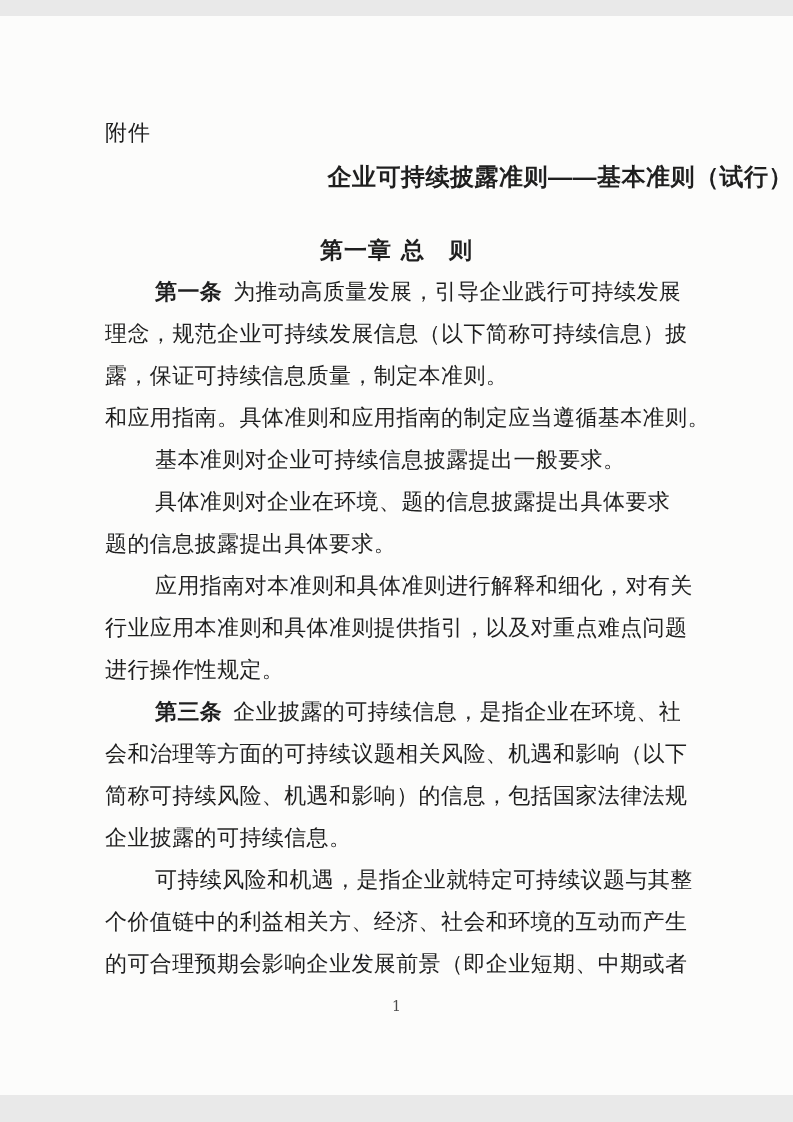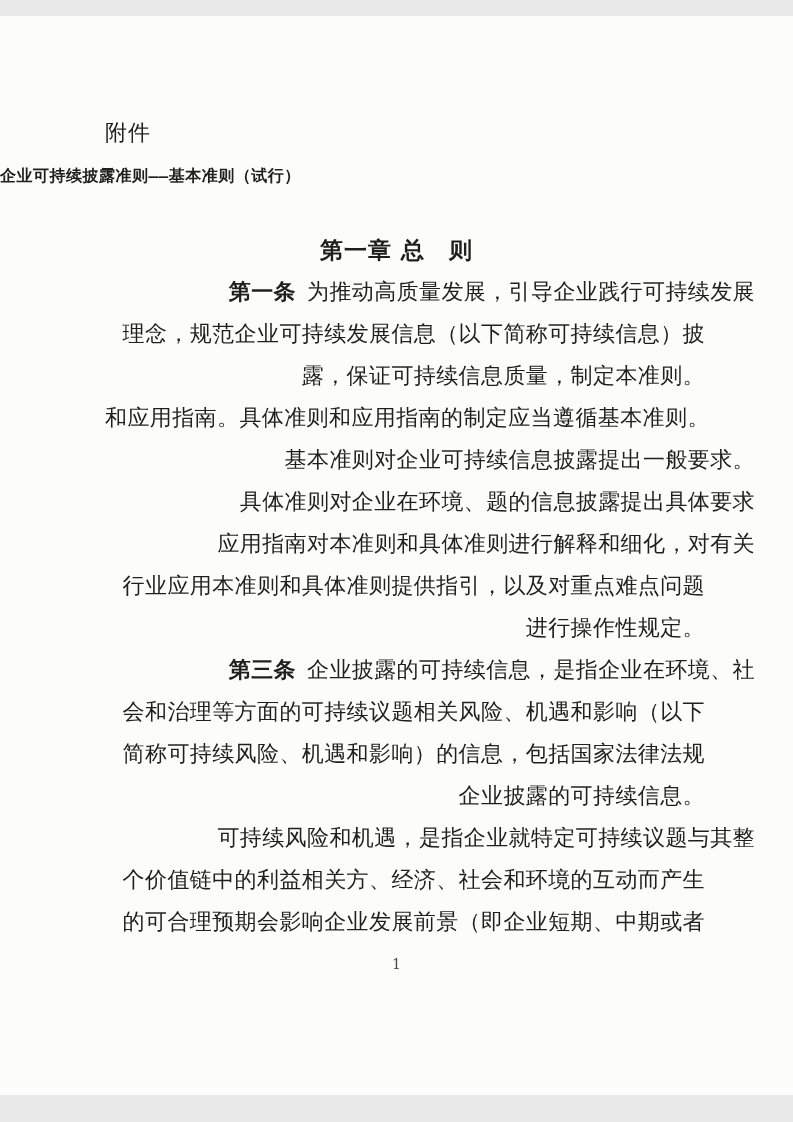--- a/index.html
+++ b/index.html
@@ -20,39 +20,38 @@
   .attachment {
     margin: 0;
     padding-top: 103px;
     margin-left: 105px;
     font-size: 22px;
     line-height: 27px;
     letter-spacing: 1px;
   }
   .doc-title {
     margin: 15px 0 0 0;
-    text-align: left;
-    font-size: 16px;
+    text-align: right;
+    font-size: 24px;
     line-height: 32px;
     font-weight: bold;
     letter-spacing: 0.5px;
-    font-family: Liberation Mono, monospace;
+    font-family: Liberation Sans, sans-serif;
   }
   .chapter-heading {
     margin: 42px 0 0 0;
     text-align: center;
     font-size: 23px;
     line-height: 30px;
     font-weight: bold;
     letter-spacing: 1px;
     font-family: "DejaVu Sans", "Liberation Sans", sans-serif;
   }
   .doc-body {
     margin-top: 6px;
-    text-align: right;
   }
   .doc-line {
     margin-left: 105px;
     width: 600px;
     height: 42px;
     line-height: 42px;
     font-size: 22px;
     letter-spacing: 0.4px;
     white-space: nowrap;
     overflow: visible;
@@ -83,20 +82,21 @@
 
   <h2 class="chapter-heading">第一章 总　则</h2>
 
   <div class="doc-body" id="doc-body">
       <div class="doc-line indent"><span class="article-lead">第一条</span><span>为推动高质量发展，引导企业践行可持续发展</span></div>
       <div class="doc-line"><span>理念，规范企业可持续发展信息（以下简称可持续信息）披</span></div>
       <div class="doc-line"><span>露，保证可持续信息质量，制定本准则。</span></div>
       <div class="doc-line"><span>和应用指南。具体准则和应用指南的制定应当遵循基本准则。</span></div>
       <div class="doc-line indent"><span>基本准则对企业可持续信息披露提出一般要求。</span></div>
       <div class="doc-line indent"><span>具体准则对企业在环境、题的信息披露提出具体要求</span></div>
+      <div class="doc-line"><span>题的信息披露提出具体要求。</span></div>
       <div class="doc-line indent"><span>应用指南对本准则和具体准则进行解释和细化，对有关</span></div>
       <div class="doc-line"><span>行业应用本准则和具体准则提供指引，以及对重点难点问题</span></div>
       <div class="doc-line"><span>进行操作性规定。</span></div>
       <div class="doc-line indent"><span class="article-lead">第三条</span><span>企业披露的可持续信息，是指企业在环境、社</span></div>
       <div class="doc-line"><span>会和治理等方面的可持续议题相关风险、机遇和影响（以下</span></div>
       <div class="doc-line"><span>简称可持续风险、机遇和影响）的信息，包括国家法律法规</span></div>
       <div class="doc-line"><span>企业披露的可持续信息。</span></div>
       <div class="doc-line indent"><span>可持续风险和机遇，是指企业就特定可持续议题与其整</span></div>
       <div class="doc-line"><span>个价值链中的利益相关方、经济、社会和环境的互动而产生</span></div>
       <div class="doc-line"><span>的可合理预期会影响企业发展前景（即企业短期、中期或者</span></div>

